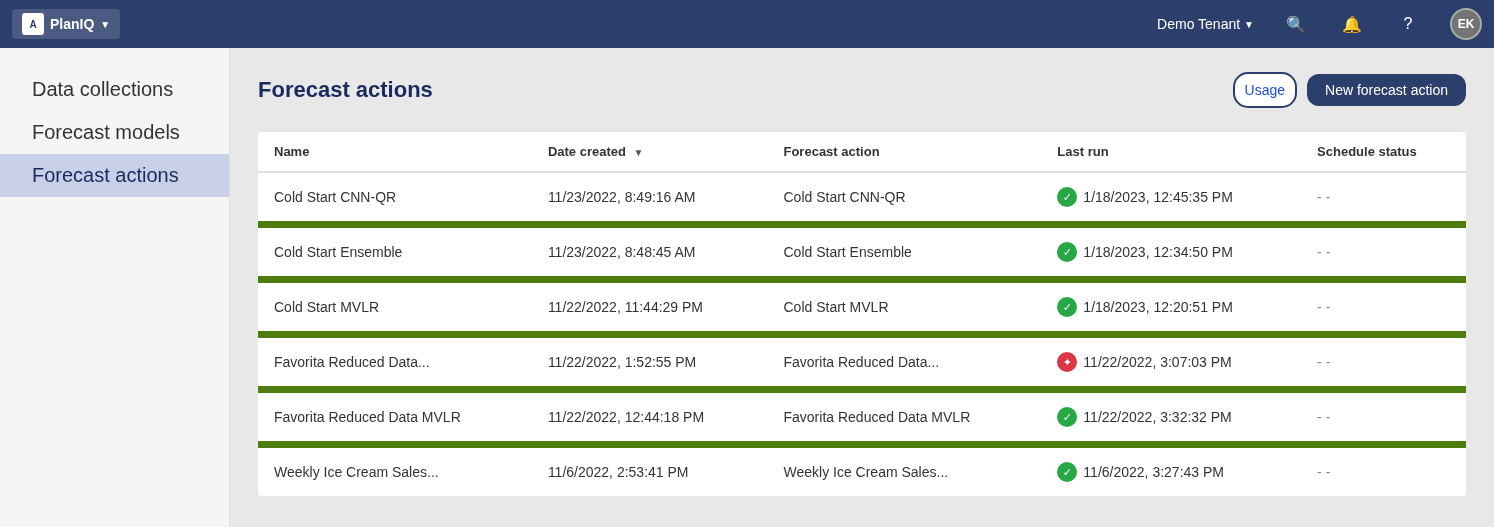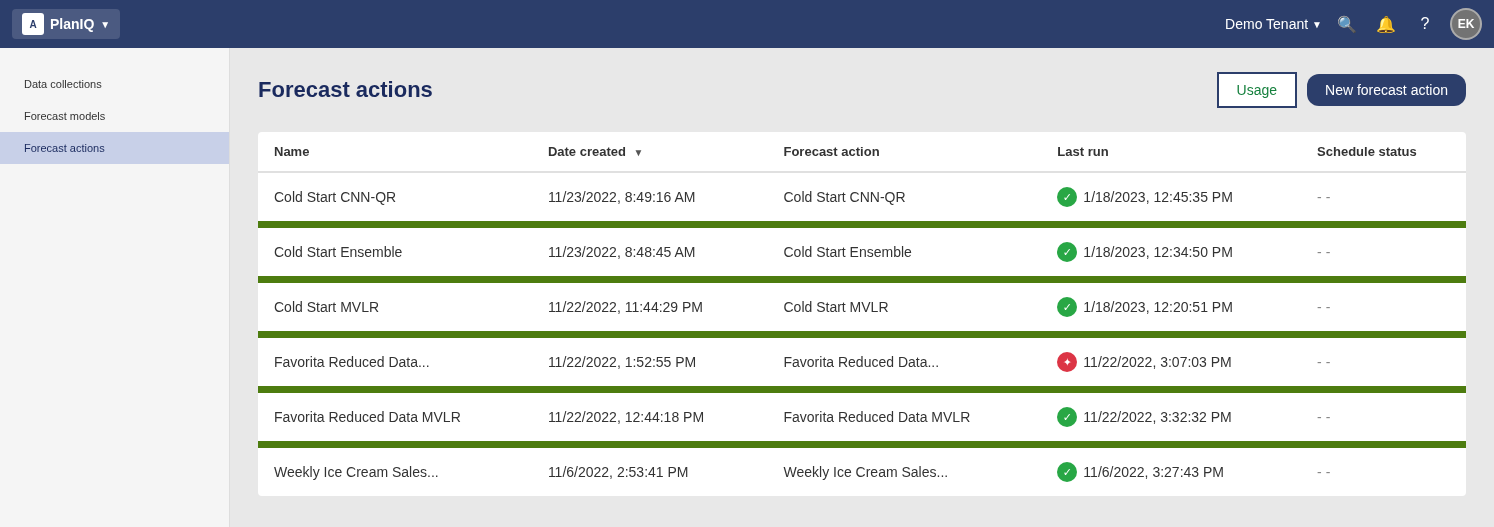--- a/index.html
+++ b/index.html
@@ -38,21 +38,21 @@
       align-items: center;
       justify-content: center;
       font-size: 10px;
       font-weight: 900;
       color: #2c3e6b;
     }
     .nav-spacer { flex: 1; }
     .nav-right {
       display: flex;
       align-items: center;
-      gap: 11px;
+      gap: 28px;
       color: white;
     }
     .nav-tenant {
       display: flex;
       align-items: center;
       gap: 4px;
       font-size: 14px;
       color: white;
       cursor: pointer;
     }
@@ -91,22 +91,22 @@
 
     
     .sidebar {
       width: 230px;
       background: #f5f5f5;
       border-right: 1px solid #ddd;
       padding: 20px 0;
       flex-shrink: 0;
     }
     .sidebar-item {
-      padding: 10px 24px;
-      font-size: 11px;
+      padding: 10px 32px;
+      font-size: 20px;
       color: #333;
       cursor: pointer;
     }
     .sidebar-item.active {
       background: #c8d0e8;
       font-weight: 500;
       color: #1a2a5e;
     }
 
     
@@ -128,25 +128,25 @@
       font-weight: 600;
       color: #1a2a5e;
       flex: 1;
     }
     .header-actions {
       display: flex;
       gap: 10px;
       align-items: center;
     }
     .btn-usage {
-      padding: 8px 18px;
+      padding: 8px 10px;
       background: white;
       border: 2px solid #2c3e6b;
-      border-radius: 0;
-      color: #15803d;
+      border-radius: 15px;
+      color: #1d4ed8;
       font-size: 14px;
       font-weight: 500;
       cursor: pointer;
     }
     .btn-new {
       padding: 8px 18px;
       background: #2c3e6b;
       border: none;
       border-radius: 12px;
       color: white;

